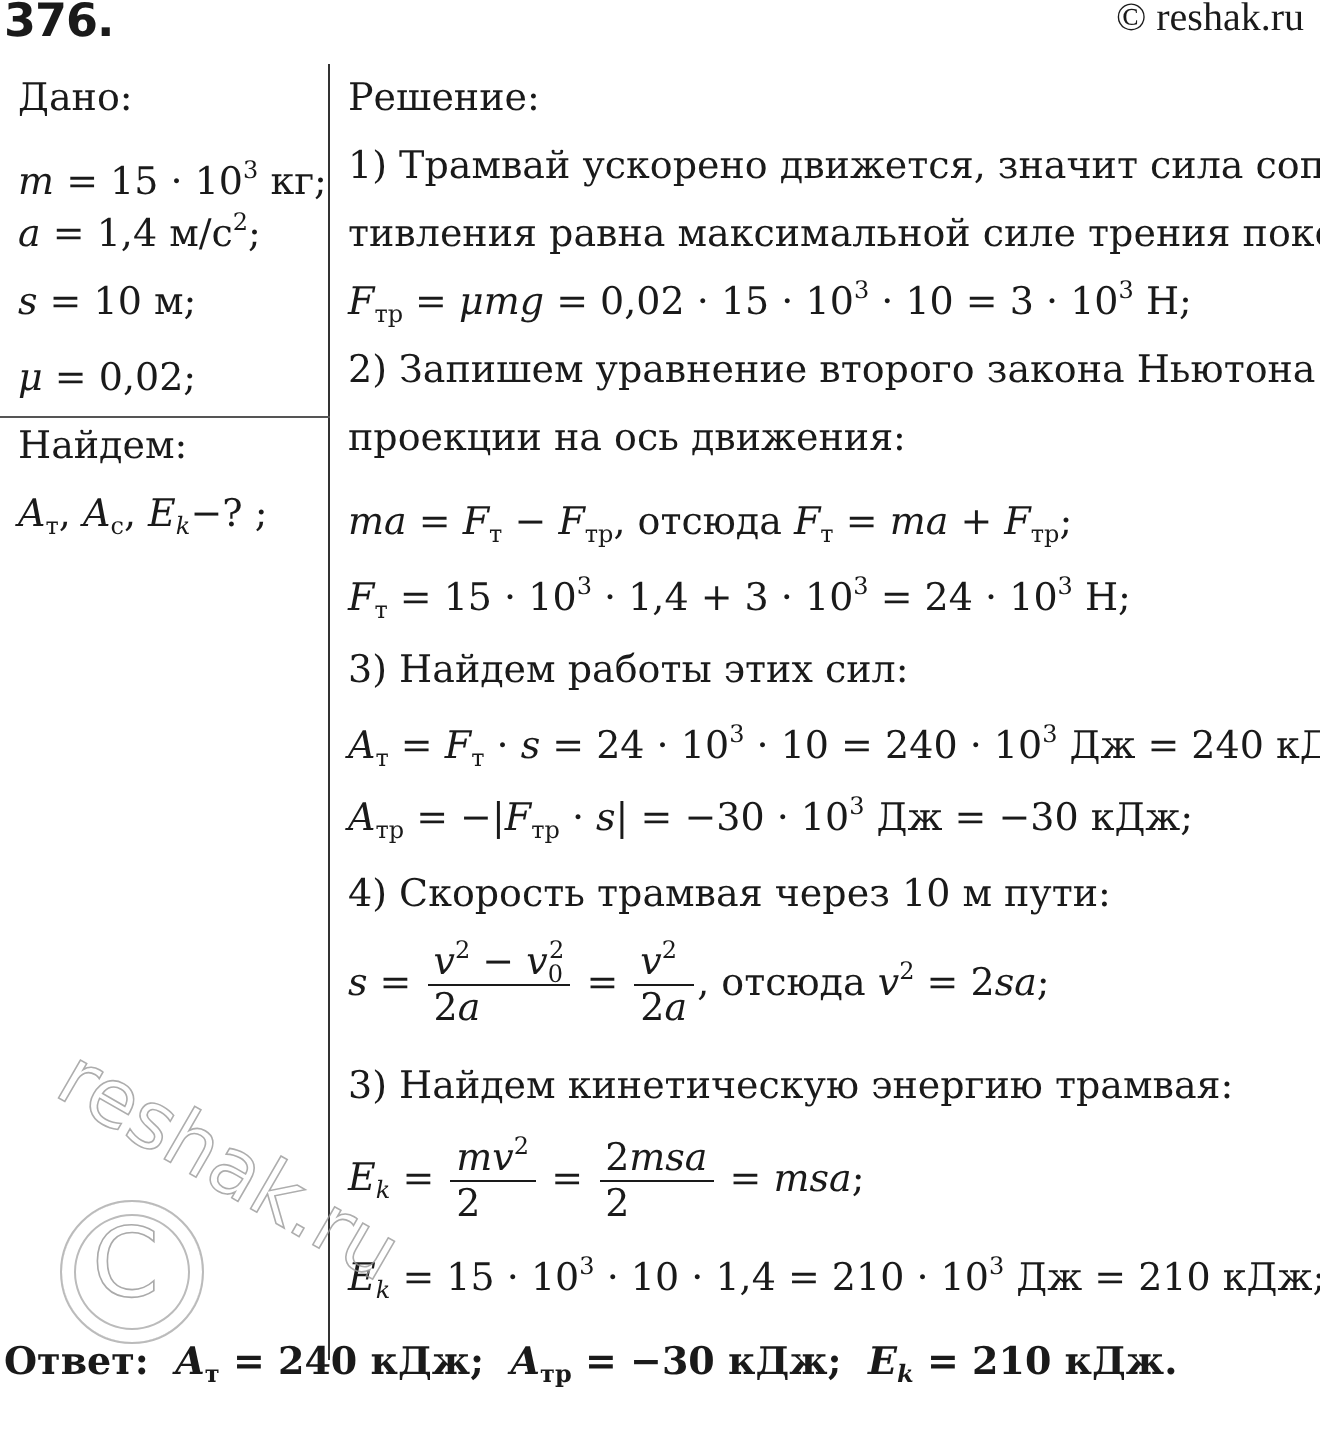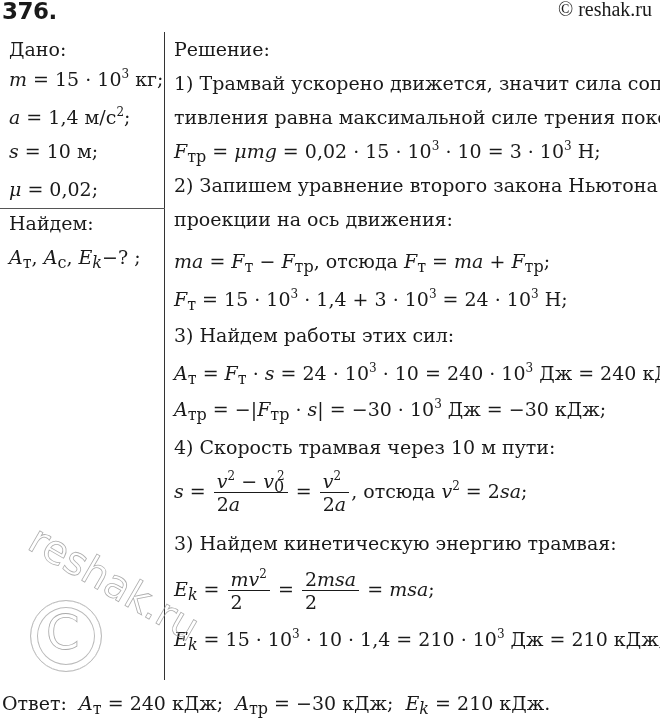--- a/index.html
+++ b/index.html
@@ -10,42 +10,42 @@
     }
     .abs { position: absolute; white-space: nowrap; }
     .num { left: 2px; top: -2px; font-weight: bold; font-size: 23px; font-family: "DejaVu Sans", sans-serif; letter-spacing: -0.5px; }
     .copy { right: 8px; top: -2px; font-size: 20px; font-family: "Liberation Serif", serif; }
     .line { font-size: 19px; line-height: 34px; }
     .given { left: 9px; }
     .sol { left: 174px; }
     .vline { position: absolute; left: 164px; top: 32px; width: 1.2px; height: 648px; background: #333; }
     .hline { position: absolute; left: 0; top: 208px; width: 165px; height: 1.2px; background: #555; }
     i, .it { font-style: italic; }
-    sub { font-size: 16px; vertical-align: -4px; line-height: 0; }
+    sub { font-size: 12px; vertical-align: -4px; line-height: 0; }
     sup { font-size: 12px; vertical-align: 8px; line-height: 0; }
     .frac { display: inline-block; vertical-align: middle; text-align: left; line-height: 22px; margin: 0 2px; }
     .frac .n { display: block; border-bottom: 1.2px solid #1a1a1a; padding: 0 3px; }
     .frac .d { display: block; padding: 0 3px; }
     .watermark { position: absolute; left: 20px; top: 560px; color: transparent; -webkit-text-stroke: 0.8px #999; font-family: "DejaVu Sans", sans-serif; font-size: 40px; transform: rotate(30deg); opacity: 0.8; }
     .wm-circle { position: absolute; left: 30px; top: 600px; width: 70px; height: 70px; border-radius: 50%; border: 1px solid #bbb; box-shadow: inset 0 0 0 6px #fff, inset 0 0 0 7px #bbb; }
     .wm-c { position: absolute; left: 46px; top: 604px; font-size: 48px; color: transparent; -webkit-text-stroke: 0.8px #aaa; font-family: "DejaVu Sans", sans-serif; }
-    .answer { left: 2px; top: 686px; font-size: 19px; line-height: 34px; }
+    .answer { left: 2px; top: 664px; font-size: 19px; line-height: 34px; font-weight: bold; }
   </style>
 </head>
 <body>
 
 <div class="abs num">376.</div>
 <div class="abs copy">© reshak.ru</div>
 
 <div class="vline"></div>
 <div class="hline"></div>
 
 <div>
   <div class="abs line given" style="top:32px">Дано:</div>
-  <div class="abs line given" style="top:62px"><i>m</i> = 15 · 10<sup>3</sup> кг;</div>
+  <div class="abs line given" style="top:74px"><i>m</i> = 15 · 10<sup>3</sup> кг;</div>
   <div class="abs line given" style="top:100px"><i>a</i> = 1,4 м/с<sup>2</sup>;</div>
   <div class="abs line given" style="top:134px"><i>s</i> = 10 м;</div>
   <div class="abs line given" style="top:172px"><i>μ</i> = 0,02;</div>
   <div class="abs line given" style="top:206px">Найдем:</div>
   <div class="abs line given" style="top:240px"><i>A</i><sub>т</sub>, <i>A</i><sub>с</sub>, <i>E<sub>k</sub></i>−? ;</div>
 </div>
 
 <div>
   <div class="abs line sol" style="top:32px">Решение:</div>
   <div class="abs line sol" style="top:66px">1) Трамвай ускорено движется, значит сила сопро −</div>

